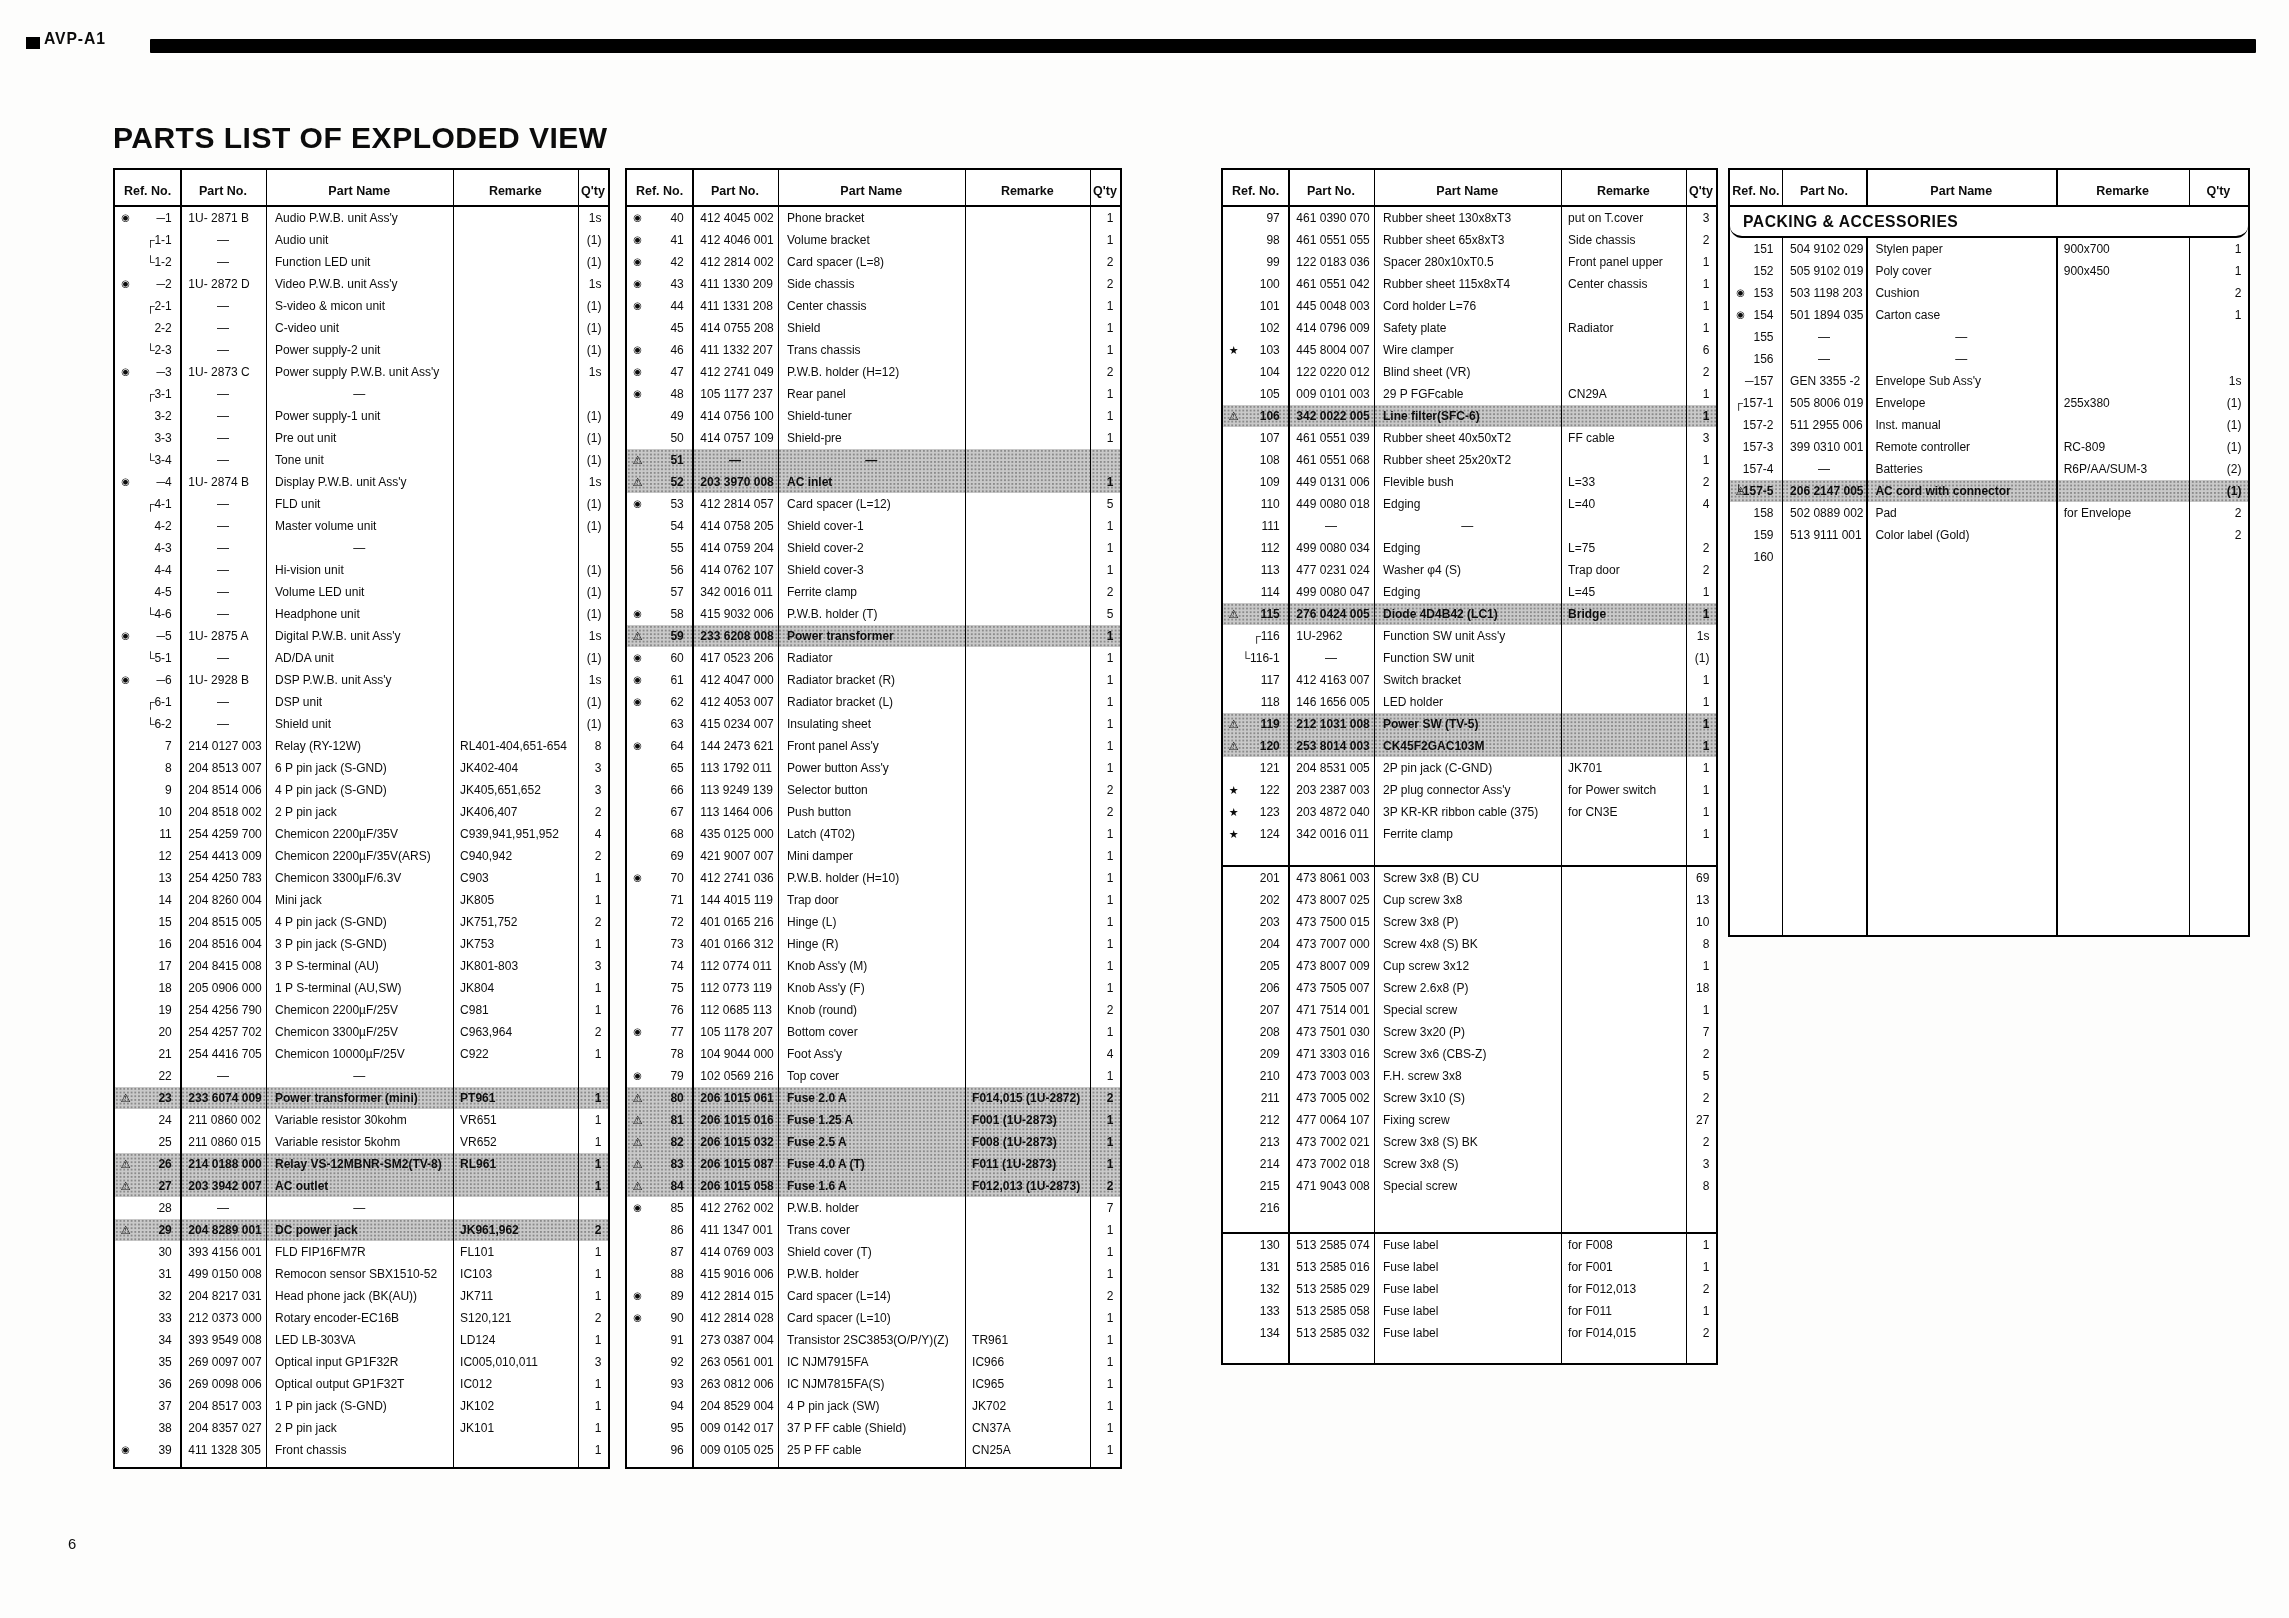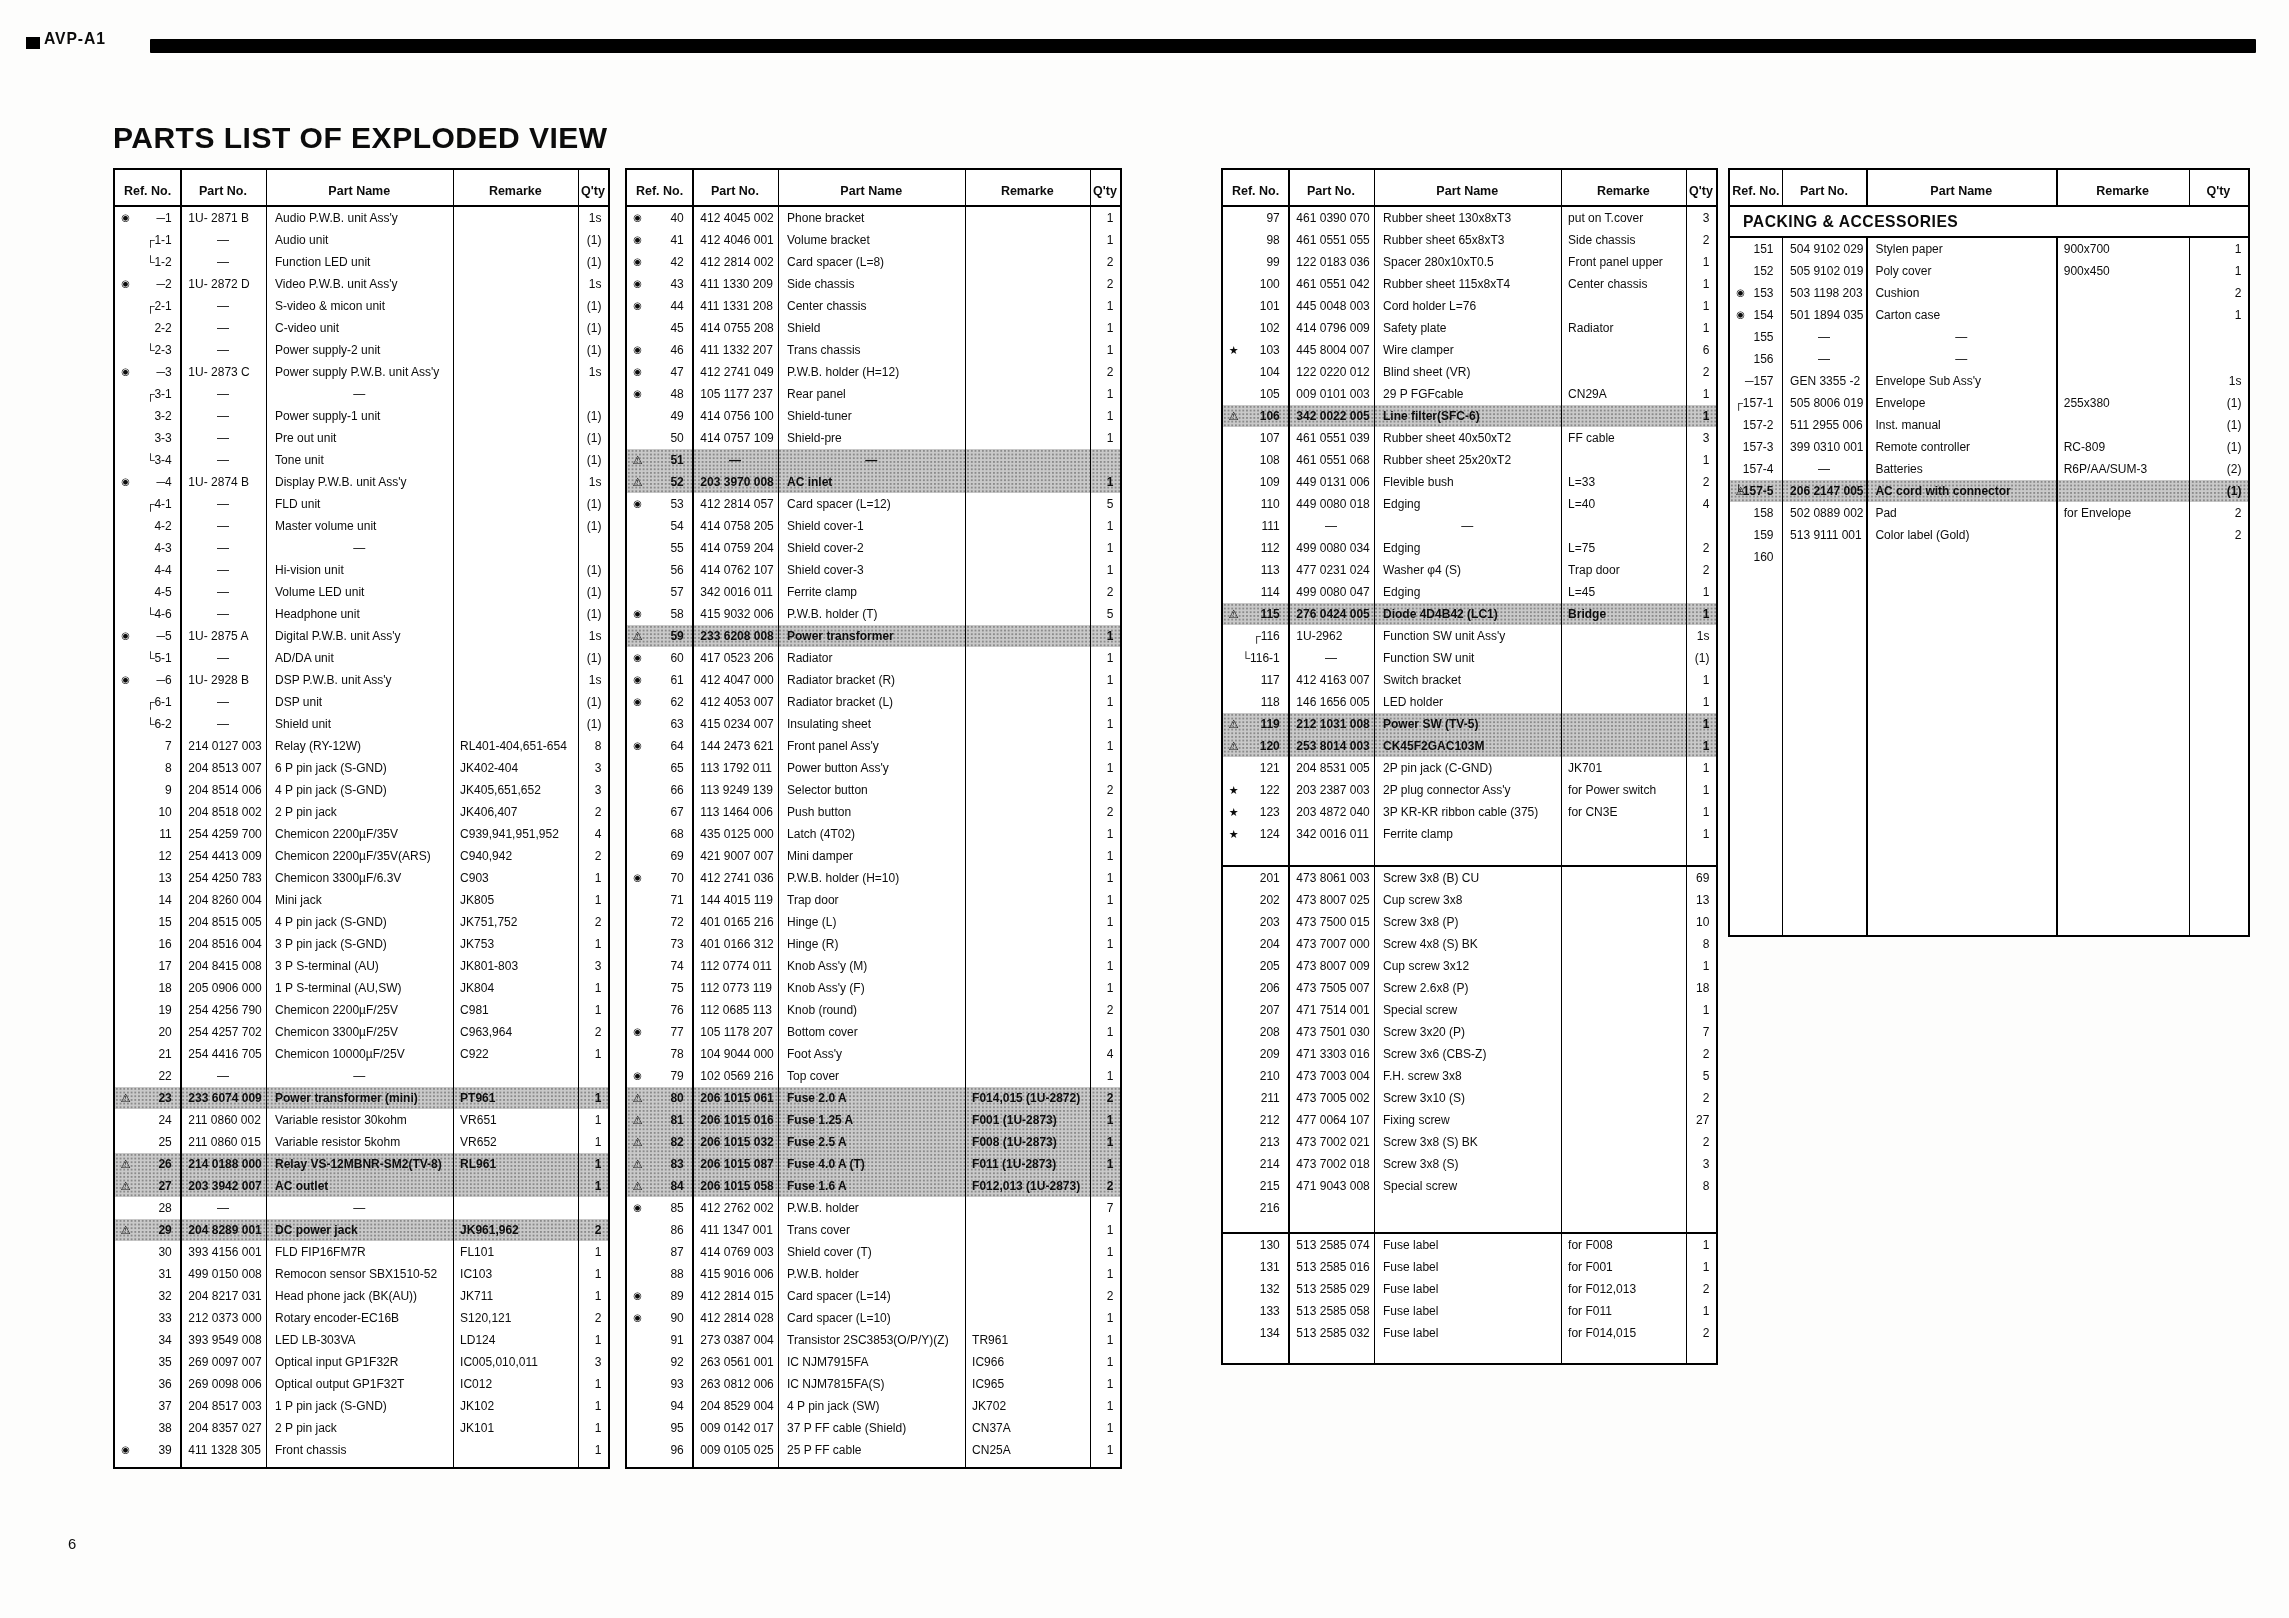--- a/index.html
+++ b/index.html
@@ -36,21 +36,21 @@
   
   .hdr{display:flex;height:28px;border-bottom:2.3px solid #000;font-weight:700;margin-top:9px;}
   .hc{font-size:12.5px;line-height:25px;text-align:center;overflow:hidden;white-space:nowrap;}
   .std-w .hc0{width:13.2%;} .std-w .hc1{width:17.4%;} .std-w .hc2{width:37.9%;} .std-w .hc3{width:25.4%;} .std-w .hc4{width:6.1%;}
   .p4-w  .hc0{width:10%;}   .p4-w  .hc1{width:16.3%;} .p4-w  .hc2{width:36.7%;} .p4-w  .hc3{width:25.6%;} .p4-w  .hc4{width:11.4%;}
 
   
   .band-box{position:relative;z-index:3;border:2.3px solid #000;background:#fff;height:31px;
             font-size:15.7px;font-weight:700;line-height:27px;padding-left:13px;letter-spacing:0.5px;}
   .band-inline{position:relative;z-index:2;background:#fff;height:31px;border-bottom:2.3px solid #000;
-            font-size:15.7px;font-weight:700;line-height:29px;padding-left:13px;letter-spacing:0.5px;}
+            font-size:15.7px;font-weight:700;line-height:29px;padding-left:13px;letter-spacing:0.5px;border-radius:12px;}
 
   
   .row{display:flex;height:22px;line-height:22px;font-size:12px;}
   .c{overflow:hidden;white-space:nowrap;}
   .std-w .c-ref{width:13.2%;} .std-w .c-part{width:17.4%;} .std-w .c-name{width:37.9%;} .std-w .c-rem{width:25.4%;} .std-w .c-qty{width:6.1%;}
   .p4-w  .c-ref{width:10%;}   .p4-w  .c-part{width:16.3%;} .p4-w  .c-name{width:36.7%;} .p4-w  .c-rem{width:25.6%;} .p4-w  .c-qty{width:11.4%;}
   .c-ref{position:relative;text-align:right;padding-right:8.3px;font-family:"Liberation Sans","DejaVu Sans",sans-serif;}
   .c-part{padding-left:8.3px;}
   .c-name{padding-left:9.2px;}
   .c-rem{padding-left:7.4px;}
@@ -1197,21 +1197,21 @@
           </div>
           <div class="row">
             <div class="c c-ref"><span>209</span></div>
             <div class="c c-part">471 3303 016</div>
             <div class="c c-name">Screw 3x6 (CBS-Z)</div>
             <div class="c c-rem"></div>
             <div class="c c-qty">2</div>
           </div>
           <div class="row">
             <div class="c c-ref"><span>210</span></div>
-            <div class="c c-part">473 7003 004</div>
+            <div class="c c-part">473 7003 003</div>
             <div class="c c-name">F.H. screw 3x8</div>
             <div class="c c-rem"></div>
             <div class="c c-qty">5</div>
           </div>
           <div class="row">
             <div class="c c-ref"><span>211</span></div>
             <div class="c c-part">473 7005 002</div>
             <div class="c c-name">Screw 3x10 (S)</div>
             <div class="c c-rem"></div>
             <div class="c c-qty">2</div>

